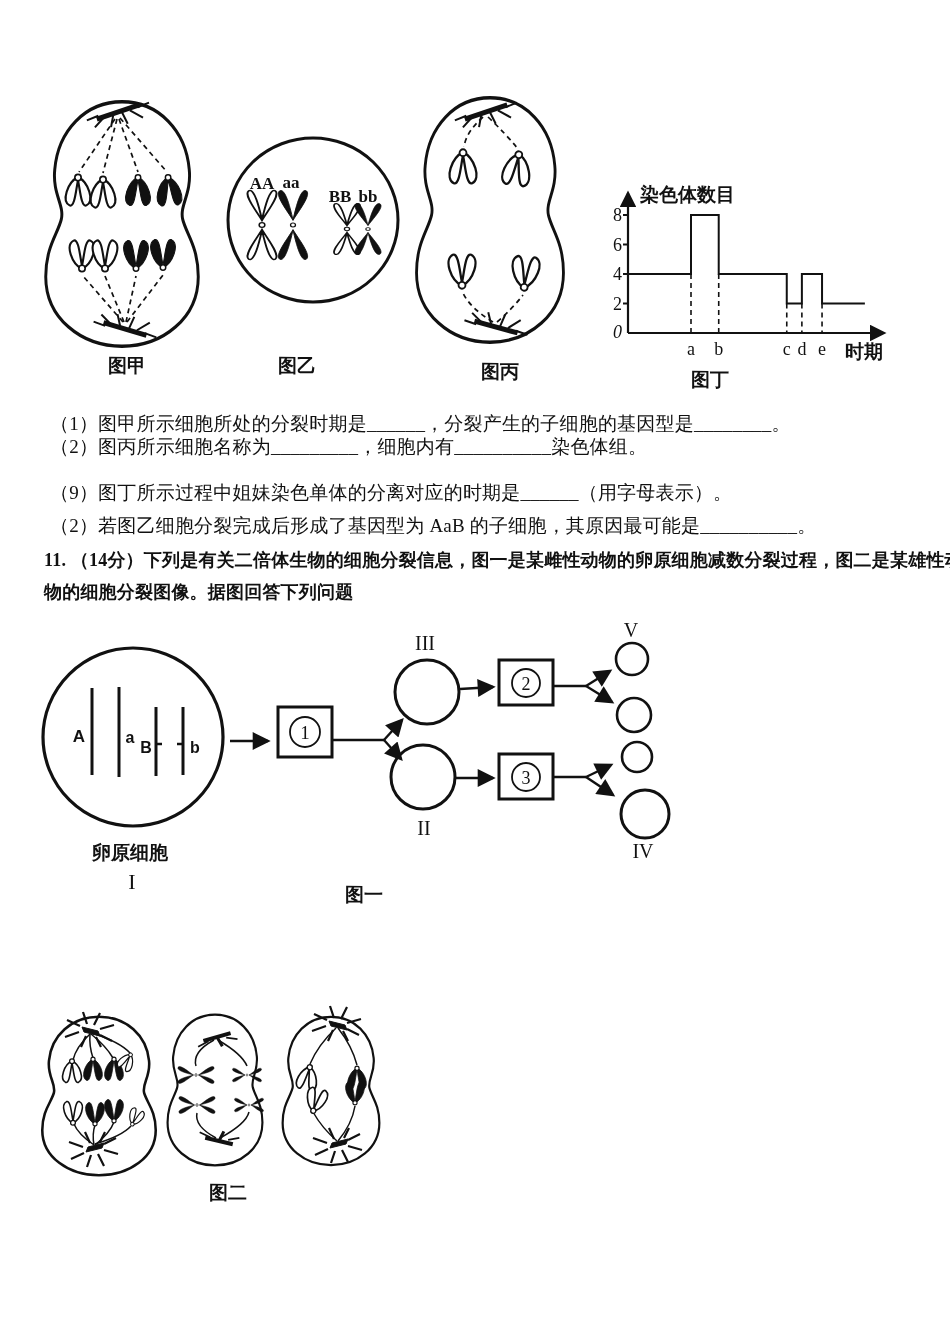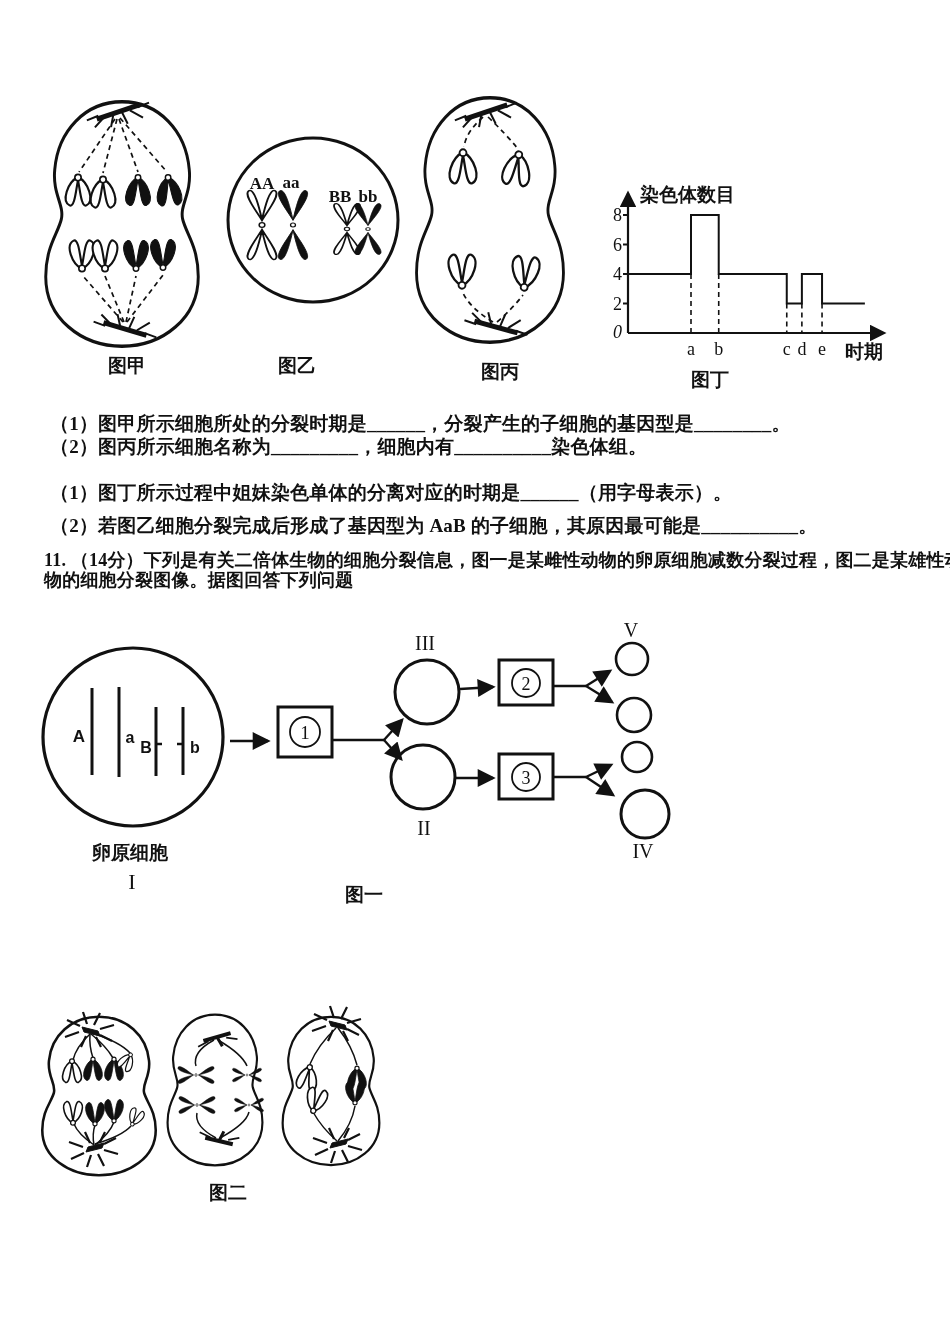--- a/index.html
+++ b/index.html
@@ -1,19 +1,19 @@
 <!DOCTYPE html>
 <html><head>
 <meta charset="utf-8">
 <style>
   html,body{margin:0;padding:0;background:#e8e8e8;}
   .page{position:relative;width:950px;height:1344px;background:#ffffff;overflow:hidden;
         font-family:"Liberation Serif",serif;color:#111;}
   .overlay-svg{position:absolute;left:0;top:0;width:950px;height:1344px;}
-  .qline{position:absolute;left:50px;width:880px;font-size:19px;font-weight:bold;
+  .qline{position:absolute;left:50px;width:880px;font-size:19px;font-weight:normal;
          white-space:nowrap;letter-spacing:0.2px;color:#111;}
   .q11line{position:absolute;left:44px;width:890px;font-size:18px;font-weight:bold;
            white-space:nowrap;letter-spacing:0.2px;color:#111;}
   
   .t-cjk{font-family:"Liberation Serif",serif;font-weight:bold;fill:#111;}
   .t-lat{font-family:"Liberation Serif",serif;fill:#111;}
   .t-latb{font-family:"Liberation Serif",serif;font-weight:bold;fill:#111;}
   .t-sans{font-family:"Liberation Sans",sans-serif;font-weight:bold;fill:#111;}
 </style>
 </head>
@@ -270,18 +270,18 @@
       <use href="#chromVf" transform="translate(357,1067) scale(0.8)"></use>
       <use href="#chromVo" transform="translate(313,1112) scale(0.85,-0.85) rotate(-15)"></use>
       <use href="#chromVf" transform="translate(355,1104) scale(0.8,-0.8)"></use>
     </g>
     <text class="t-cjk" x="228" y="1199" font-size="19" text-anchor="middle">图二</text>
   </g>
 </svg>
 
 <div class="qline" style="top:411px">（1）图甲所示细胞所处的分裂时期是______，分裂产生的子细胞的基因型是________。</div>
 <div class="qline" style="top:434px">（2）图丙所示细胞名称为_________，细胞内有__________染色体组。</div>
-<div class="qline" style="top:480px">（1）图丁所示过程中姐妹染色单体的分离对应的时期是______（用字母表示）。</div>
+<div class="qline" style="top:480px">（9）图丁所示过程中姐妹染色单体的分离对应的时期是______（用字母表示）。</div>
 <div class="qline" style="top:513px">（2）若图乙细胞分裂完成后形成了基因型为 AaB 的子细胞，其原因最可能是__________。</div>
 <div class="q11line" style="top:548px">11. （14分）下列是有关二倍体生物的细胞分裂信息，图一是某雌性动物的卵原细胞减数分裂过程，图二是某雄性动</div>
-<div class="q11line" style="top:568px">物的细胞分裂图像。据图回答下列问题</div>
+<div class="q11line" style="top:580px">物的细胞分裂图像。据图回答下列问题</div>
 
 </div>
 
 </body></html>

